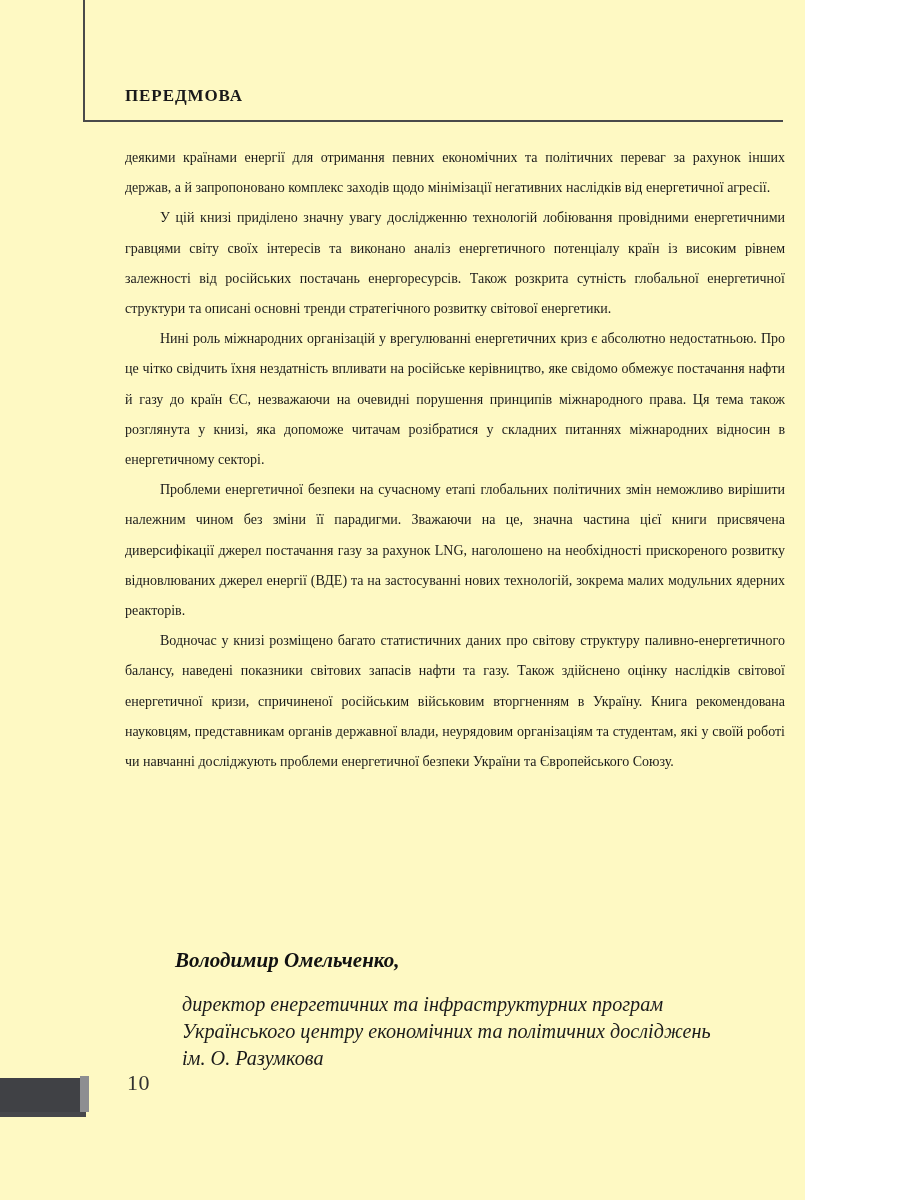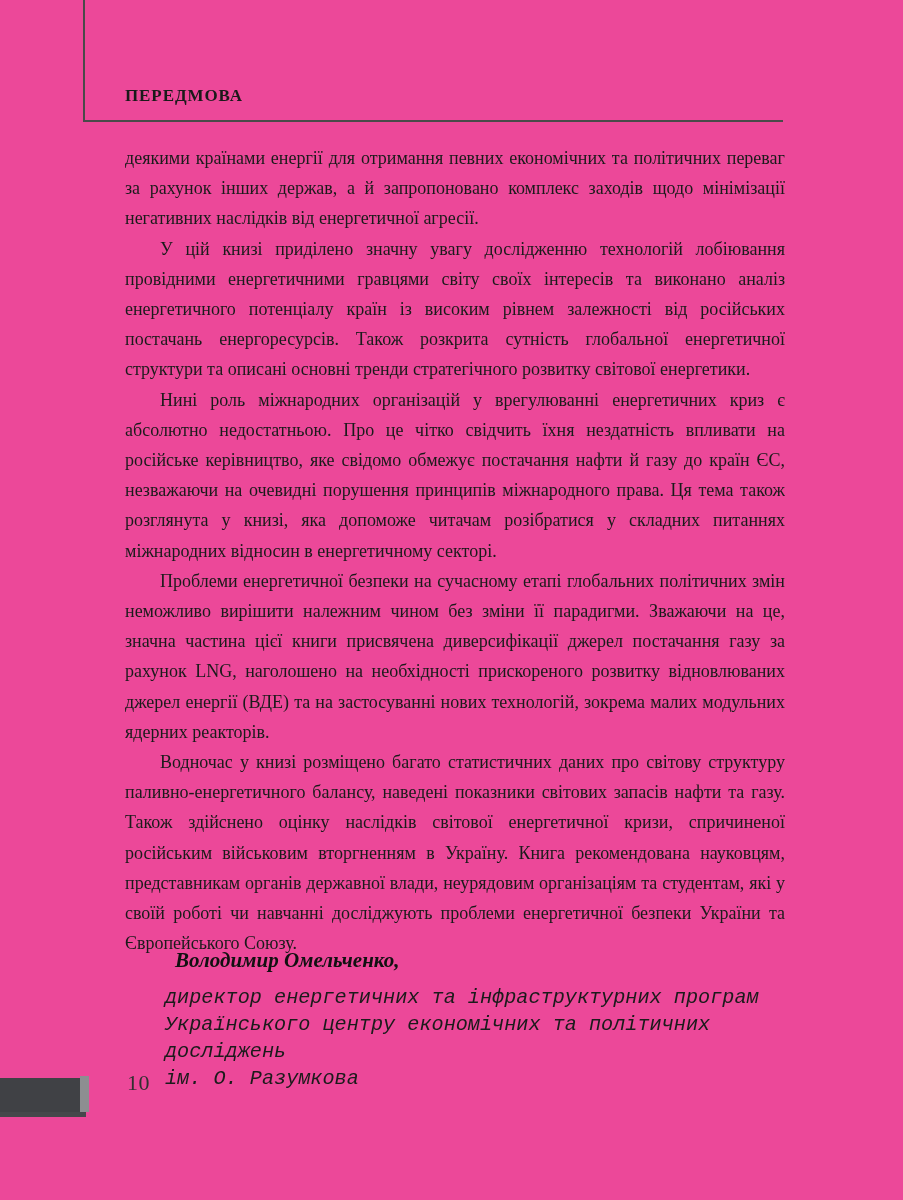--- a/index.html
+++ b/index.html
@@ -4,23 +4,23 @@
 <title>Передмова</title>
 <style>
   html, body {
     margin: 0;
     padding: 0;
     background: #ffffff;
   }
 
   .page {
     position: relative;
-    width: 903px;
+    width: 805px;
     height: 1200px;
-    background: #ec4899;
+    background: #fef9c3;
     overflow: hidden;
     font-family: "Liberation Serif", "DejaVu Serif", serif;
     color: #1b1b1b;
   }
 
   
   .frame-vertical-rule {
     position: absolute;
     left: 83px;
     top: 0px;
@@ -57,21 +57,21 @@
     left: 125px;
     top: 143px;
     width: 660px;
   }
 
   .body-paragraph {
     margin: 0;
     text-align: justify;
     text-justify: inter-word;
     text-indent: 35px;
-    font-size: 18px;
+    font-size: 14px;
     line-height: 30.2px;
     color: #1b1b1b;
     hyphens: manual;
   }
 
   .body-paragraph.first {
     text-indent: 0;
   }
 
   
@@ -86,22 +86,22 @@
     margin: 10px;
     font-family: "Liberation Serif", "DejaVu Serif", serif;
     font-weight: 700;
     font-style: italic;
     font-size: 21px;
     line-height: 28px;
     color: #111111;
   }
 
   .signature-role {
-    margin: 0;
-    font-family: Liberation Mono, monospace;
+    margin: 17px;
+    font-family: Liberation Serif, serif;
     font-style: italic;
     font-size: 20.2px;
     line-height: 27px;
     color: #1b1b1b;
     white-space: pre-line;
   }
 
   
   .footer-tab {
     position: absolute;

